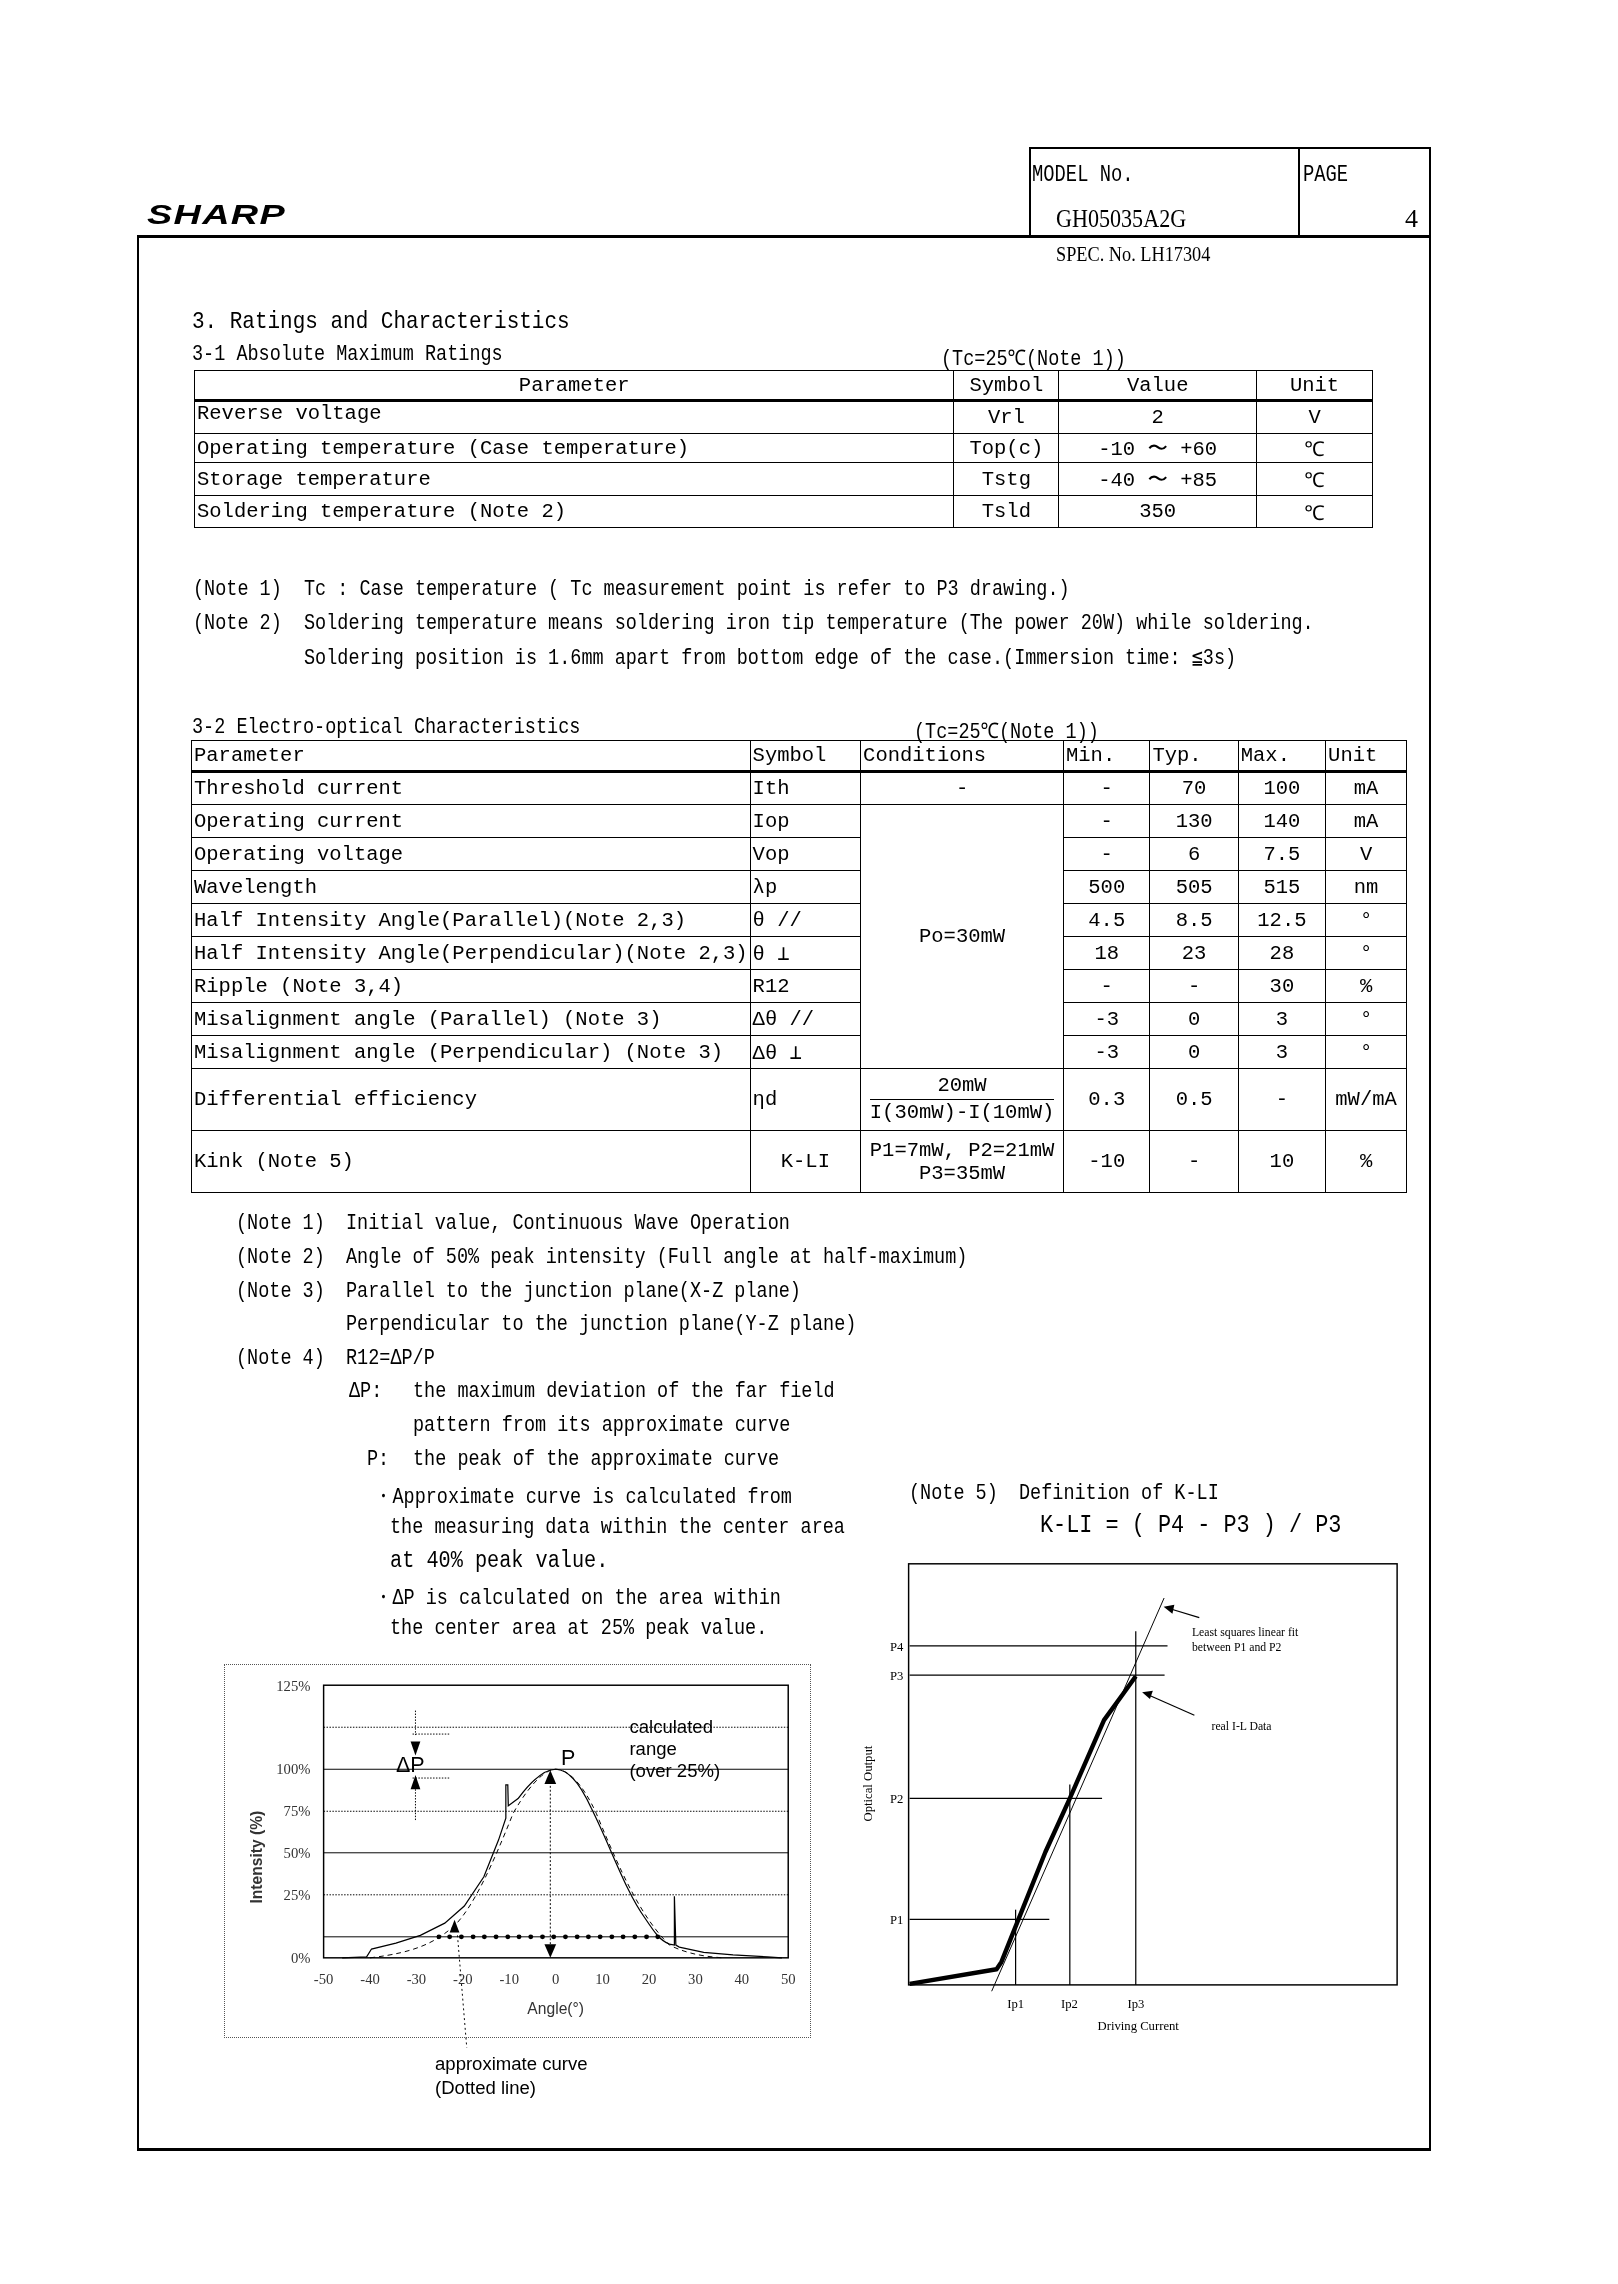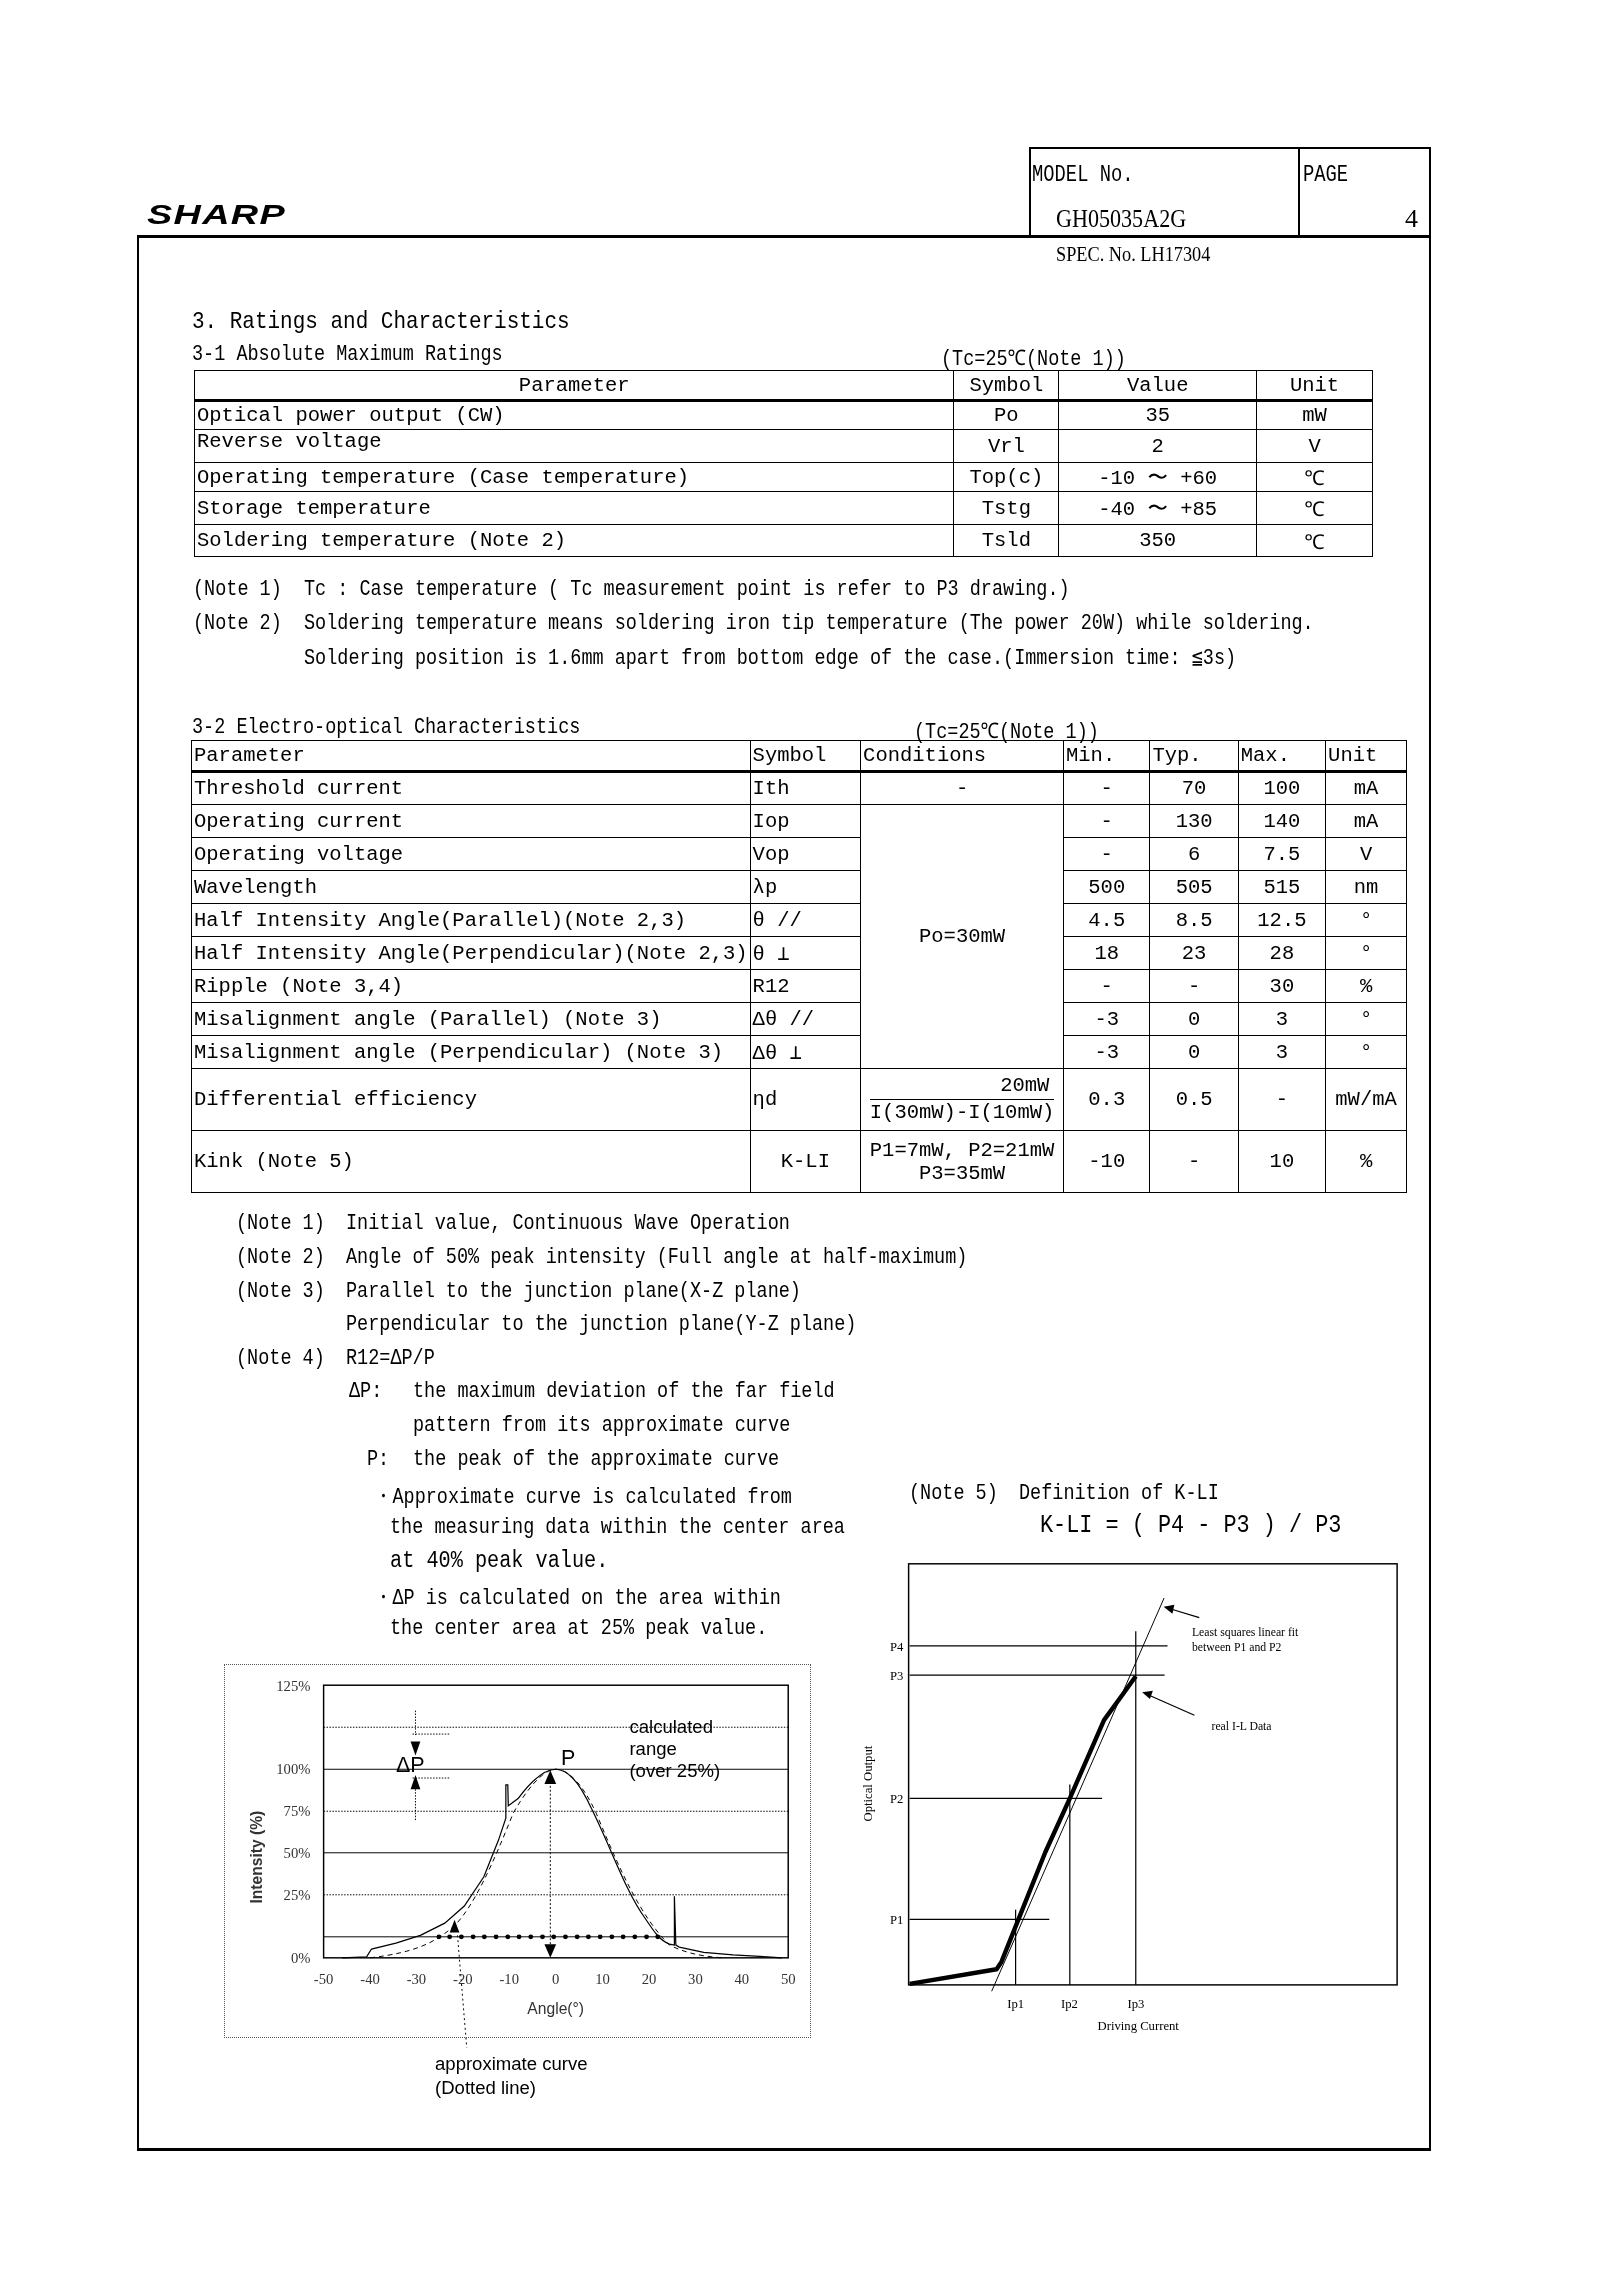--- a/index.html
+++ b/index.html
@@ -17,21 +17,21 @@
   .hdr-label { font-size:23.5px; transform:scaleX(0.8); transform-origin:left; }
   .frame { left:137px; top:235px; width:1294px; height:1916px; border:2px solid #000; border-top-width:3.9px; border-bottom-width:3.9px; box-sizing:border-box; }
 
   .t { font-size:21.5px; white-space:nowrap; transform:scaleX(0.86); transform-origin:left; }
 
   table.grid { position:absolute; border-collapse:collapse; font-size:20.5px;margin-left:8px; }
   table.grid td { border:1.5px solid #000; padding:0 2px; white-space:nowrap; }
   table.grid tr.head td { border-bottom:3.4px solid #000; }
   .c { text-align:center; }
   .r { text-align:left; padding-right:14.7px !important; }
-  .frac { display:inline-block; text-align:right; line-height:1.25; }
+  .frac { display:inline-block; text-align:center; line-height:1.25; }
   .frac .num { border-bottom:1.5px solid #000; padding:0 4.9px; display:block; }
 
   svg text { font-family:"Liberation Serif","DejaVu Serif",serif; }
 </style>
 </head>
 <body>
 
 <div class="abs logo">SHARP</div>
 <div class="abs hdr-box"></div>
 <div class="abs hdr-div"></div>
@@ -53,26 +53,20 @@
       <col style="width:105px">
       <col style="width:198px">
       <col style="width:116px">
     </colgroup>
   <tbody>
       <tr class="head" style="height:30px;">
     <td class="c">Parameter</td>
     <td class="c">Symbol</td>
     <td class="c">Value</td>
     <td class="c">Unit</td>
-  </tr>
-  <tr style="height:29px;">
-    <td>Optical power output (CW)</td>
-    <td class="c">Po</td>
-    <td class="c">35</td>
-    <td class="c">mW</td>
   </tr>
   <tr style="height:33px;padding-left:36px;">
     <td style="vertical-align:top;">Reverse voltage</td>
     <td class="c">Vrl</td>
     <td class="c">2</td>
     <td class="c">V</td>
   </tr>
   <tr style="height:29px;">
     <td>Operating temperature (Case temperature)</td>
     <td class="c">Top(c)</td>

